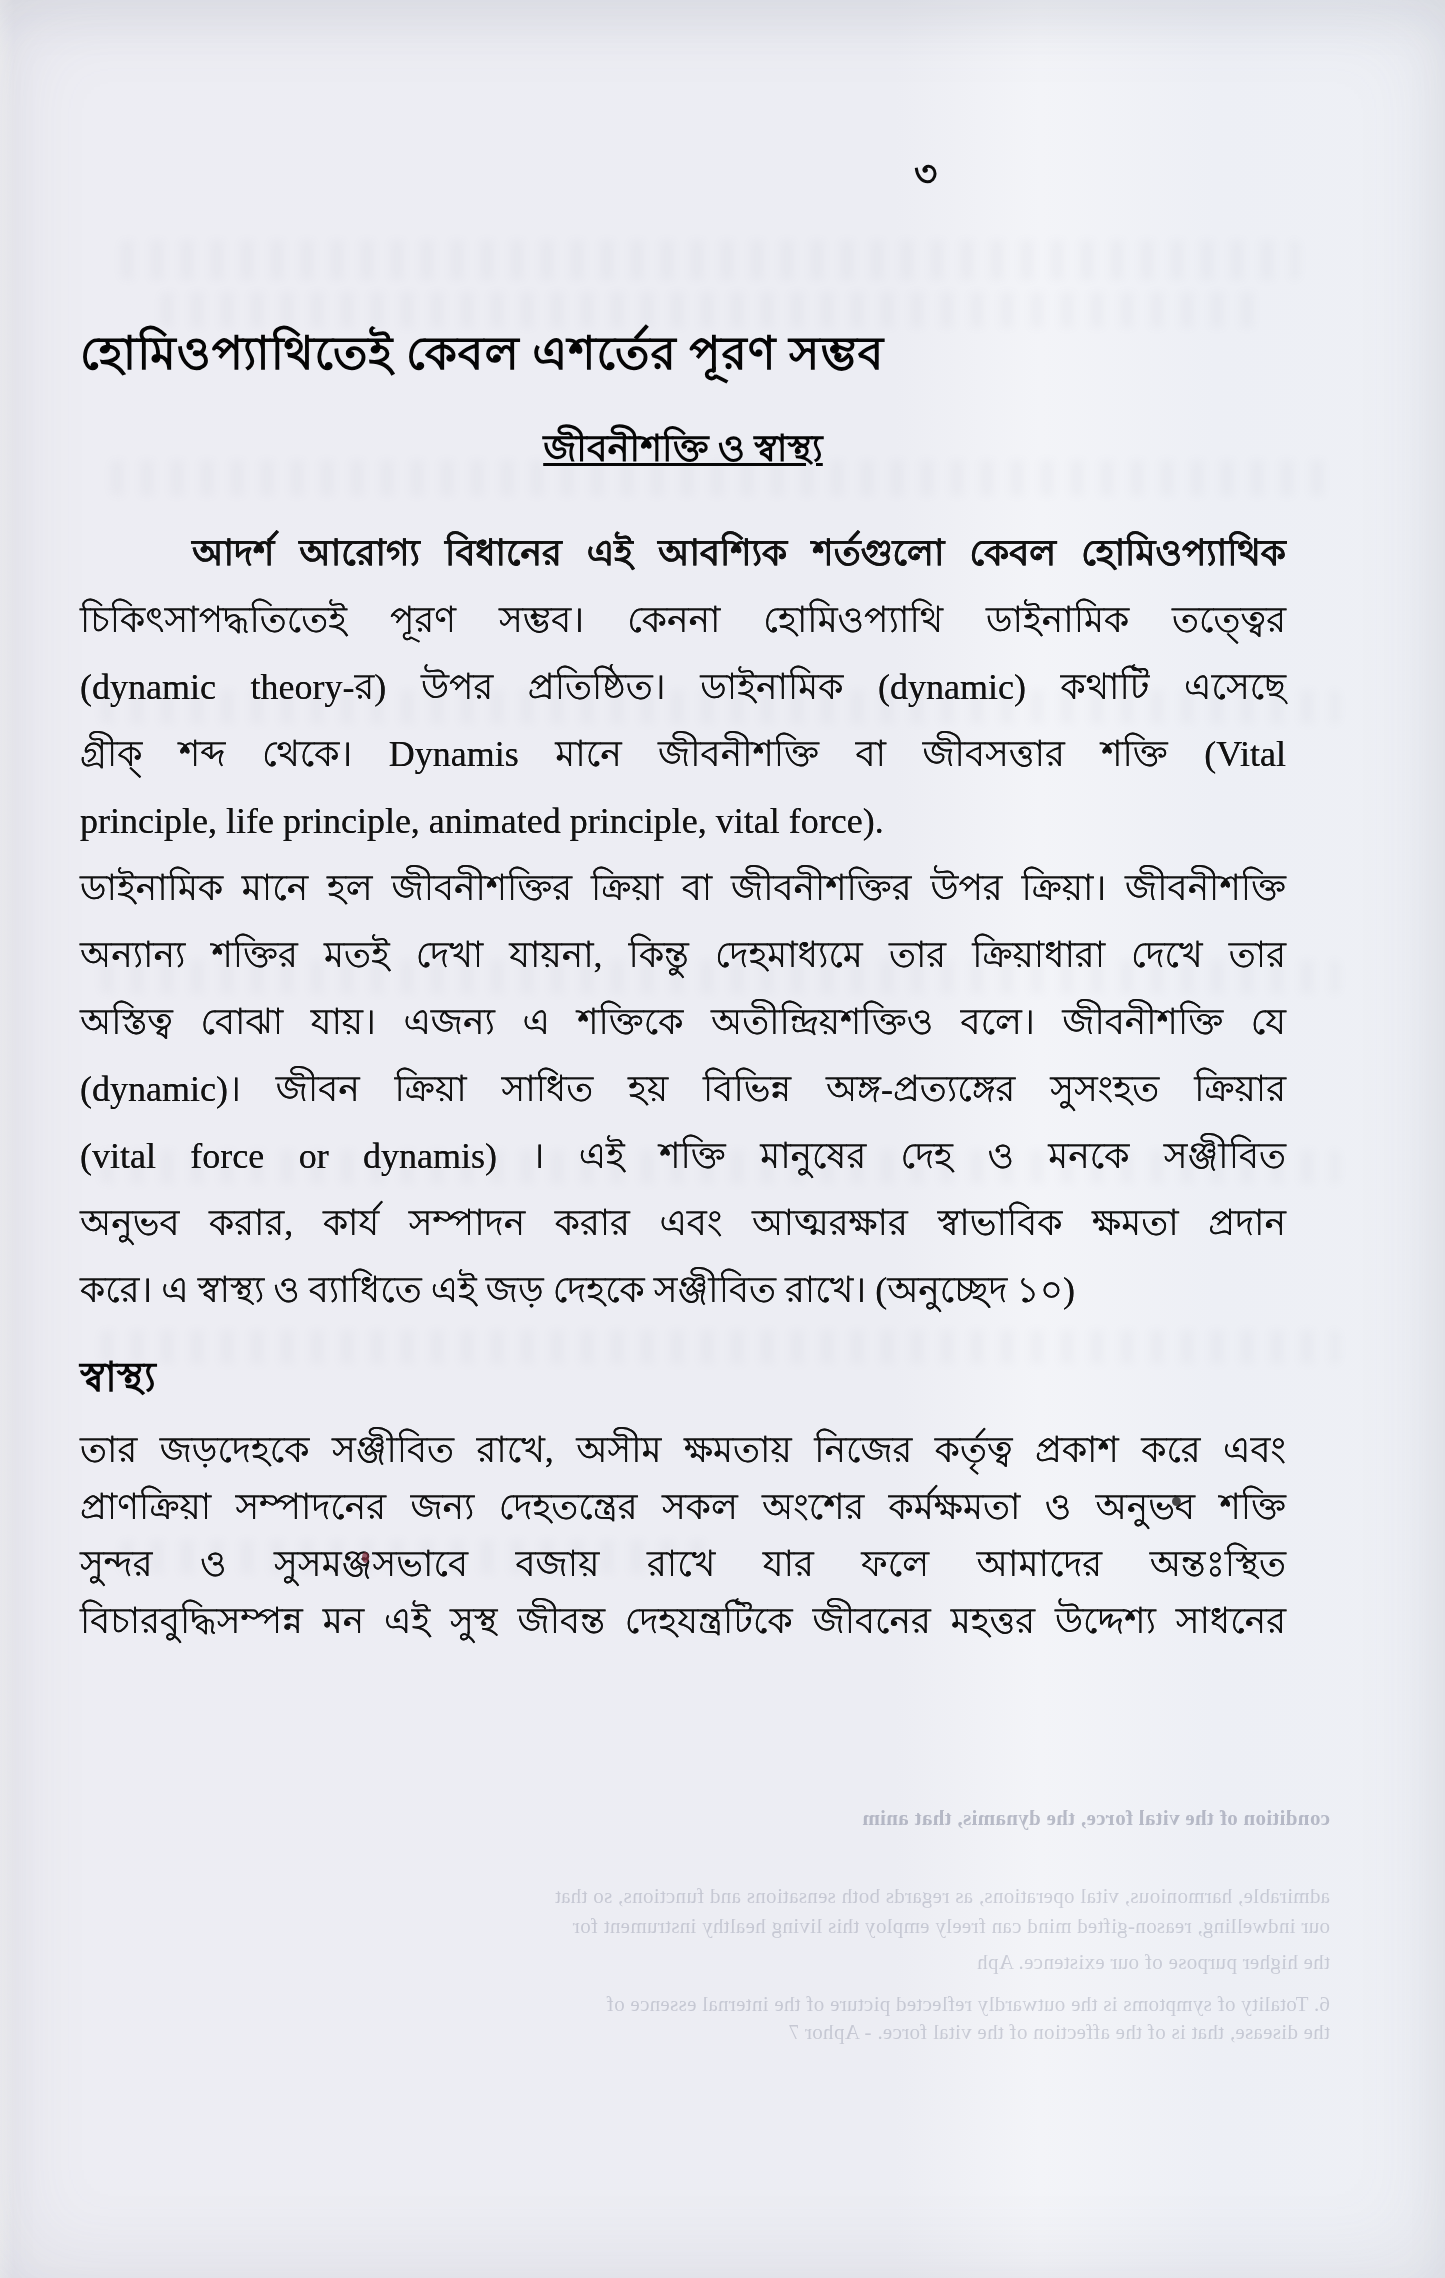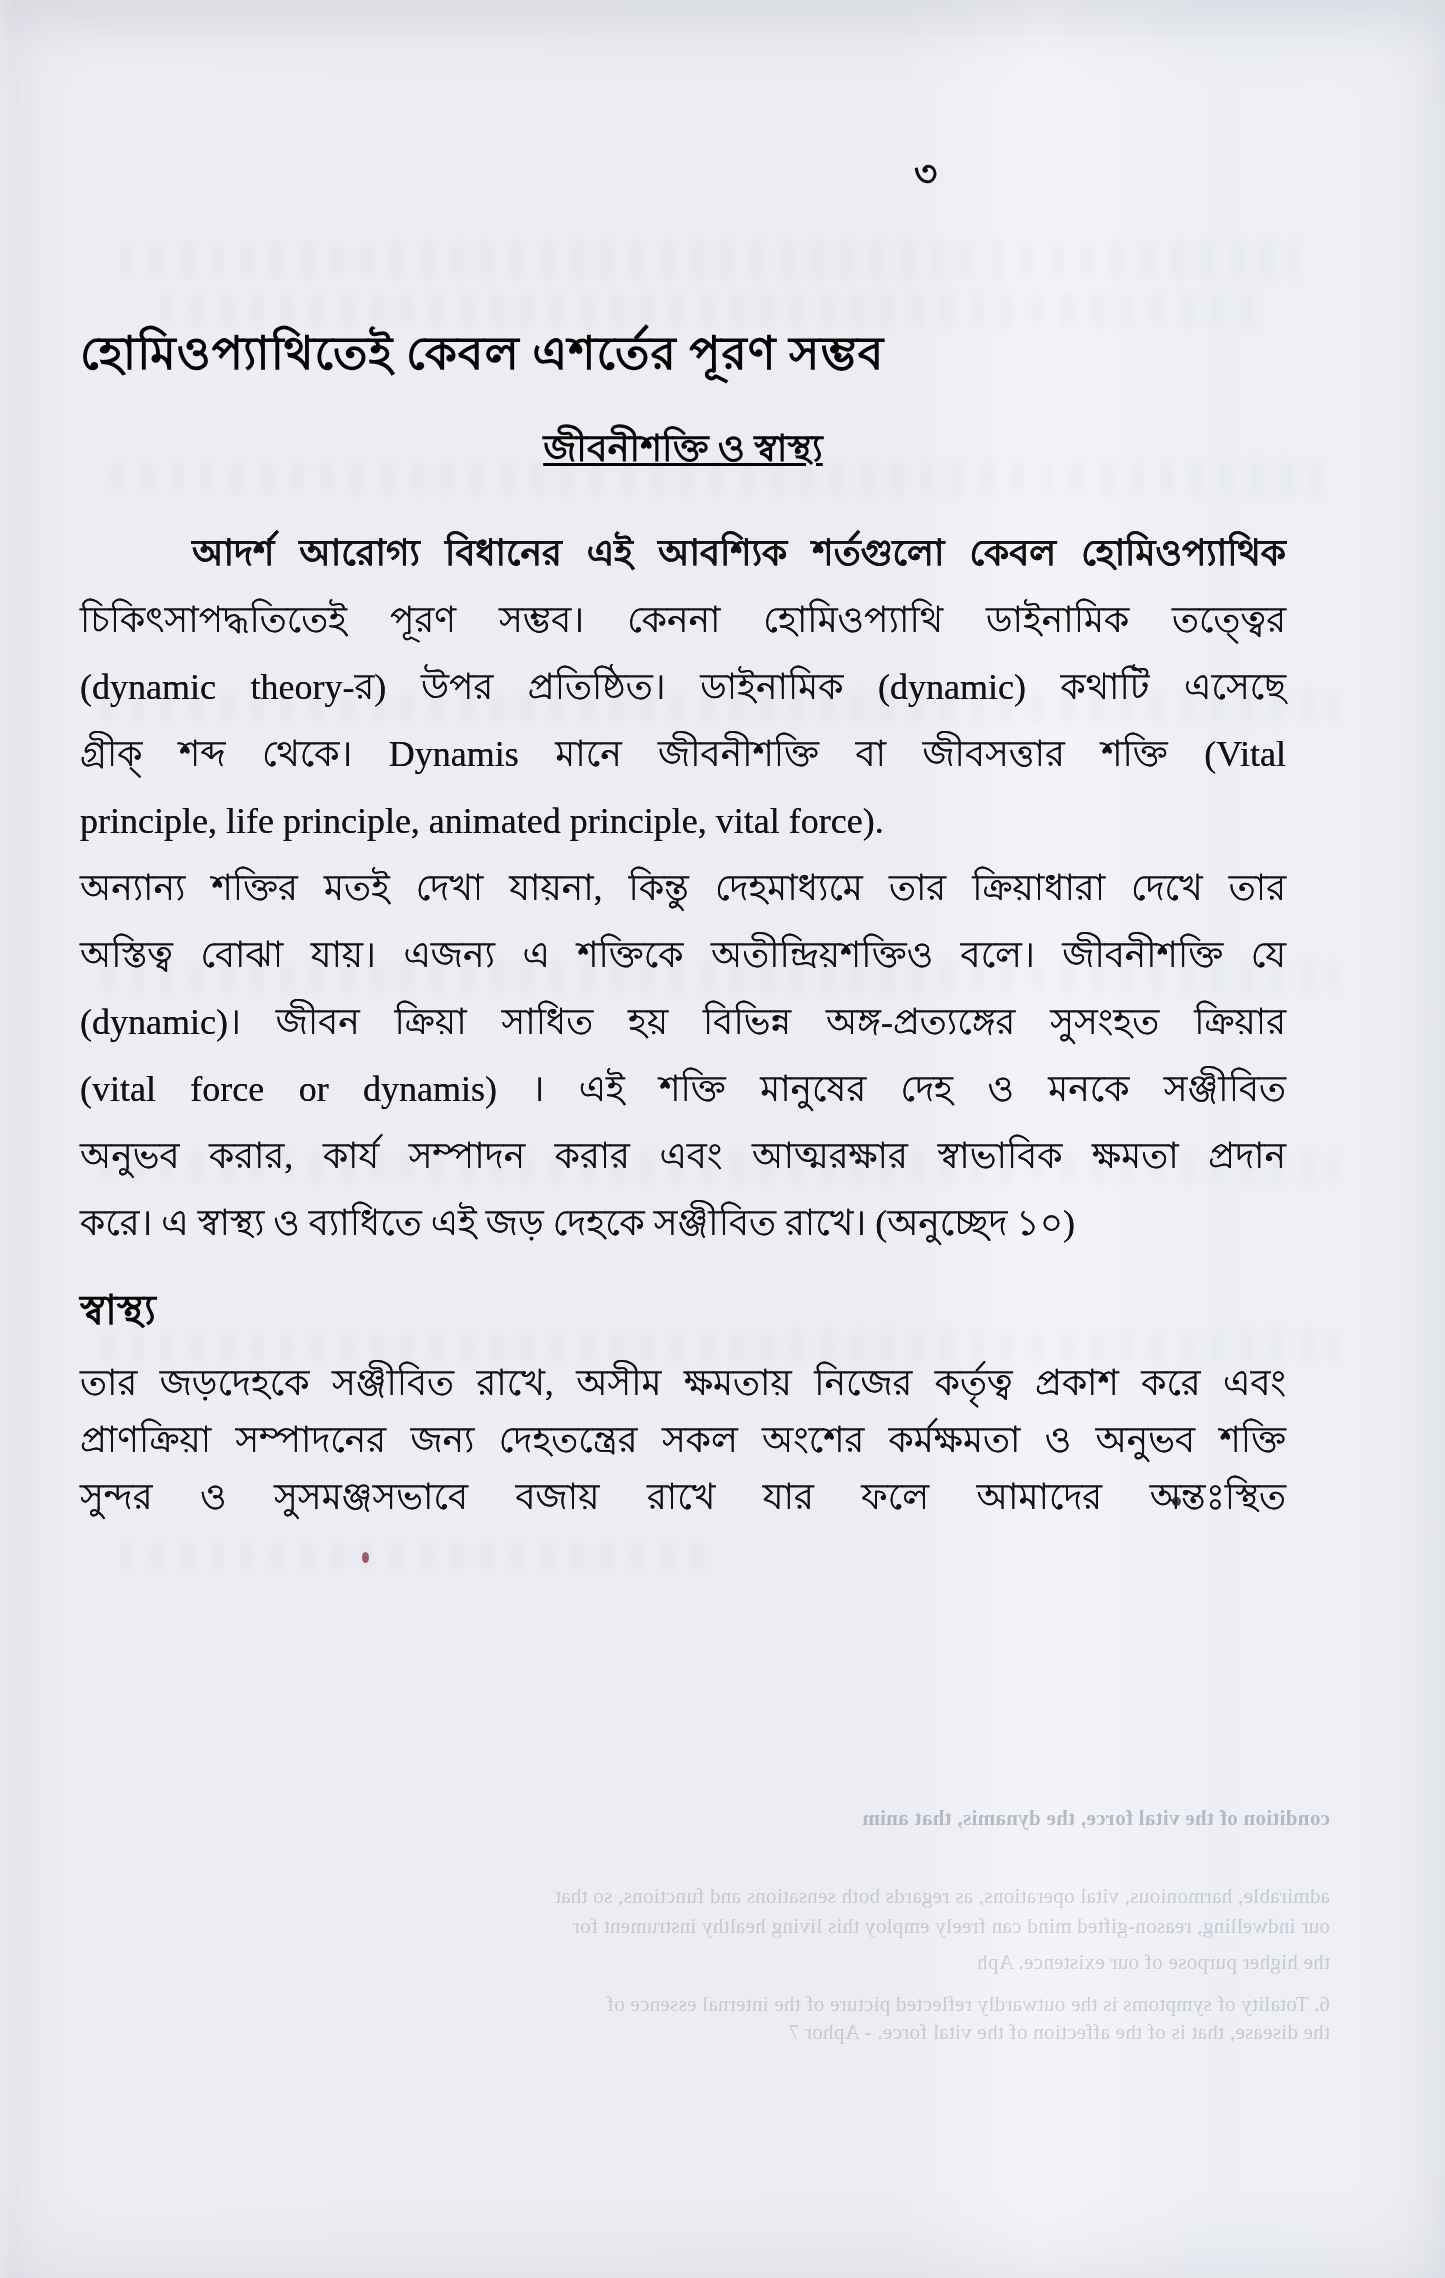--- a/index.html
+++ b/index.html
@@ -85,34 +85,36 @@
     <h1 class="heading">হোমিওপ্যাথিতেই কেবল এশর্তের পূরণ সম্ভব</h1>
 
     <h2 class="sub1">জীবনীশক্তি ও স্বাস্থ্য</h2>
 
     <div class="para">
       <div class="line indent">আদর্শ আরোগ্য বিধানের এই আবশ্যিক শর্তগুলো কেবল হোমিওপ্যাথিক</div>
       <div class="line">চিকিৎসাপদ্ধতিতেই পূরণ সম্ভব। কেননা হোমিওপ্যাথি ডাইনামিক তত্ত্বের</div>
       <div class="line">(dynamic theory-র) উপর প্রতিষ্ঠিত। ডাইনামিক (dynamic) কথাটি এসেছে</div>
       <div class="line">গ্রীক্ শব্দ থেকে। Dynamis মানে জীবনীশক্তি বা জীবসত্তার শক্তি (Vital</div>
       <div class="line endline">principle, life principle, animated principle, vital force).</div>
+      <div class="line">ডাইনামিক মানে হল জীবনীশক্তির ক্রিয়া বা জীবনীশক্তির উপর ক্রিয়া। জীবনীশক্তি</div>
       <div class="line">অন্যান্য শক্তির মতই দেখা যায়না, কিন্তু দেহমাধ্যমে তার ক্রিয়াধারা দেখে তার</div>
       <div class="line">অস্তিত্ব বোঝা যায়। এজন্য এ শক্তিকে অতীন্দ্রিয়শক্তিও বলে। জীবনীশক্তি যে</div>
       <div class="line">(dynamic)। জীবন ক্রিয়া সাধিত হয় বিভিন্ন অঙ্গ-প্রত্যঙ্গের সুসংহত ক্রিয়ার</div>
       <div class="line">(vital force or dynamis) । এই শক্তি মানুষের দেহ ও মনকে সঞ্জীবিত</div>
       <div class="line">অনুভব করার, কার্য সম্পাদন করার এবং আত্মরক্ষার স্বাভাবিক ক্ষমতা প্রদান</div>
       <div class="line endline">করে। এ স্বাস্থ্য ও ব্যাধিতে এই জড় দেহকে সঞ্জীবিত রাখে। (অনুচ্ছেদ ১০)</div>
     </div>
 
     <h2 class="sub2">স্বাস্থ্য</h2>
 
     <div class="para para2">
       <div class="line">তার জড়দেহকে সঞ্জীবিত রাখে, অসীম ক্ষমতায় নিজের কর্তৃত্ব প্রকাশ করে এবং</div>
       <div class="line">প্রাণক্রিয়া সম্পাদনের জন্য দেহতন্ত্রের সকল অংশের কর্মক্ষমতা ও অনুভব শক্তি</div>
       <div class="line">সুন্দর ও সুসমঞ্জসভাবে বজায় রাখে যার ফলে আমাদের অন্তঃস্থিত</div>
+      <div class="line">বিচারবুদ্ধিসম্পন্ন মন এই সুস্থ জীবন্ত দেহযন্ত্রটিকে জীবনের মহত্তর উদ্দেশ্য সাধনের</div>
     </div>
 
   </div>
 
   <div class="ghost strong" style="top:1806px;">condition of the vital force, the dynamis, that anim</div>
   <div class="ghost" style="top:1884px;">admirable, harmonious, vital operations, as regards both sensations and functions, so that</div>
   <div class="ghost" style="top:1914px;">our indwelling, reason-gifted mind can freely employ this living healthy instrument for</div>
   <div class="ghost" style="top:1950px;">the higher purpose of our existence.   Aph</div>
   <div class="ghost" style="top:1992px;">6. Totality of symptoms is the outwardly reflected picture of the internal essence of</div>
   <div class="ghost" style="top:2020px;">the disease, that is of the affection of the vital force. - Aphor 7</div>

